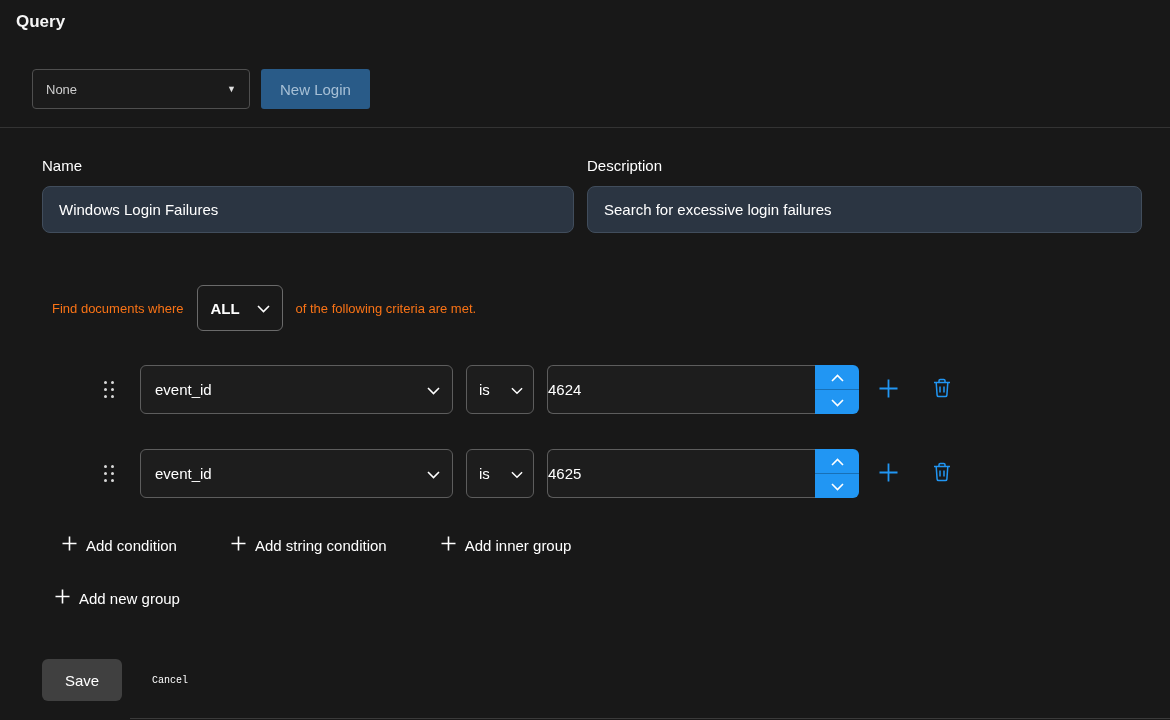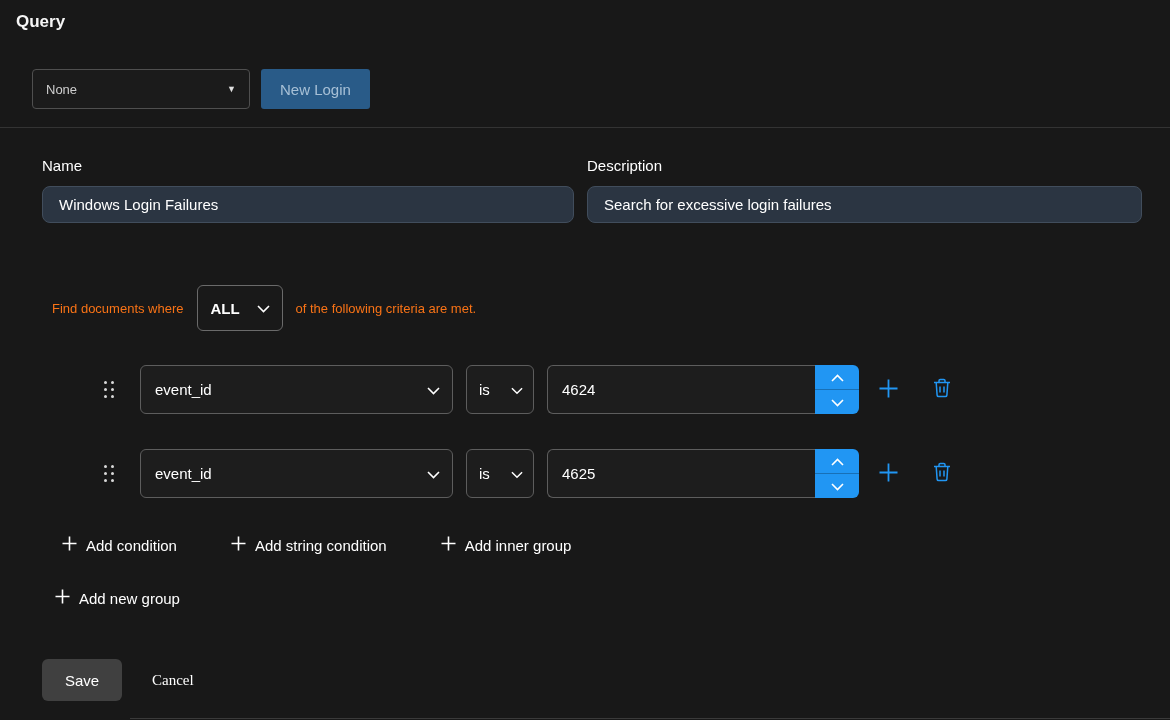--- a/index.html
+++ b/index.html
@@ -35,21 +35,21 @@
 
   .divider-top { position:absolute; left:0; right:0; top:127px; height:1px; background:#333333; }
   .divider-bottom { position:absolute; left:130px; right:0; top:718px; height:1px; background:#3a3a3a; }
 
   
   .form-row { position:absolute; left:42px; top:157px; right:28px; display:flex; gap:13px; }
   .form-col-name { width:532px; flex:0 0 532px; }
   .form-col-desc { flex:1; }
   .field-label { display:block; font-size:15px; color:#ffffff; margin-bottom:12px; }
   .text-input {
-    width:100%; height:37px;
+    width:100%; height:47px;
     background:#2b3542; border:1px solid #414d5c; border-radius:8px;
     color:#ffffff; font-size:15px; font-family:inherit;
     padding:0 16px; outline:none;
   }
 
   
   .criteria-row { position:absolute; left:52px; top:284px; height:48px; display:flex; align-items:center; }
   .criteria-text { font-size:13px; color:#f97316; }
   .all-select {
     margin:0 13px; width:86px; height:46px;
@@ -74,21 +74,21 @@
     font-size:15px; color:#ffffff; cursor:pointer;
   }
   .field-select { width:313px; padding:0 12px 0 14px; margin-right:13px; }
   .op-select { width:68px; padding:0 10px 0 12px; margin-right:13px; }
   .value-group { display:flex; width:312px; height:49px; }
   .value-input {
     flex:1; min-width:0;
     background:#1d1d1d; border:1px solid #5d5d5d; border-right:none;
     border-radius:6px 0 0 6px;
     color:#ffffff; font-size:15px; font-family:inherit;
-    padding:0 14px; outline:none;
+    padding:0 0; outline:none;
   }
   .spinner { width:44px; display:flex; flex-direction:column; background:#2196f3; border-radius:0 6px 6px 0; overflow:hidden; }
   .spin-btn {
     flex:1; border:none; background:transparent; cursor:pointer;
     display:flex; align-items:center; justify-content:center; padding:0;
   }
   .spin-btn.up { border-bottom:1px solid rgba(0,0,0,0.25); }
   .icon-btn { background:none; border:none; cursor:pointer; padding:0; display:flex; align-items:center; }
   .row-add { margin-left:19px; }
   .row-del { margin-left:34px; }
@@ -104,21 +104,21 @@
 
   
   .footer { position:absolute; left:42px; top:659px; display:flex; align-items:center; gap:30px; }
   .save-btn {
     width:80px; height:42px;
     background:#404040; border:none; border-radius:6px;
     color:#ffffff; font-size:15px; font-family:inherit; cursor:pointer;
   }
   .cancel-btn {
     background:none; border:none; cursor:pointer;
-    color:#ffffff; font-size:15px; font-family:Liberation Serif, serif; padding:0;
+    color:#ffffff; font-size:10px; font-family:Liberation Mono, monospace; padding:0;
   }
 </style>
 </head>
 <body>
 
 <div id="app">
 
   <div class="page-title">Query</div>
 
   <div class="query-row">

